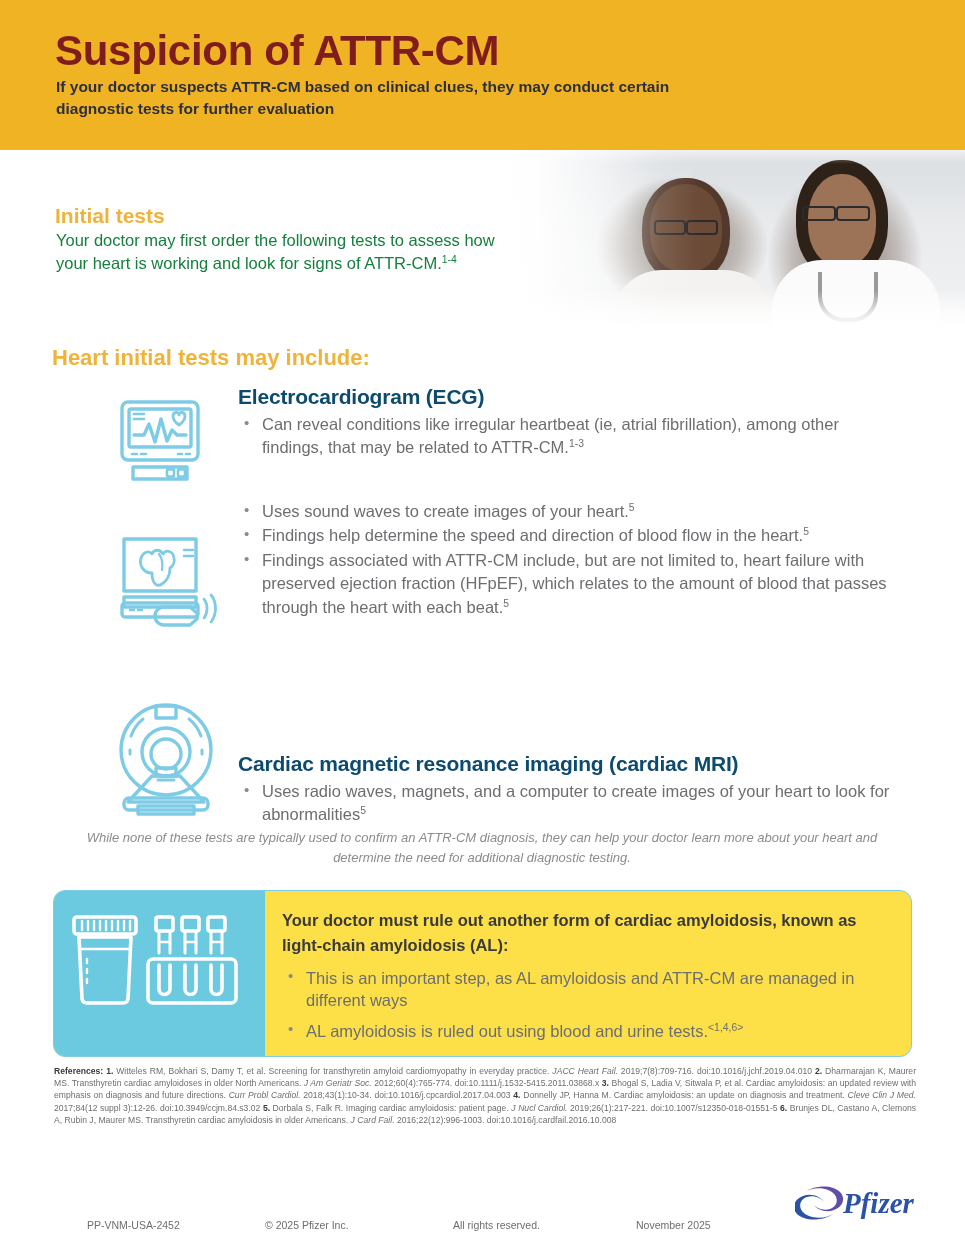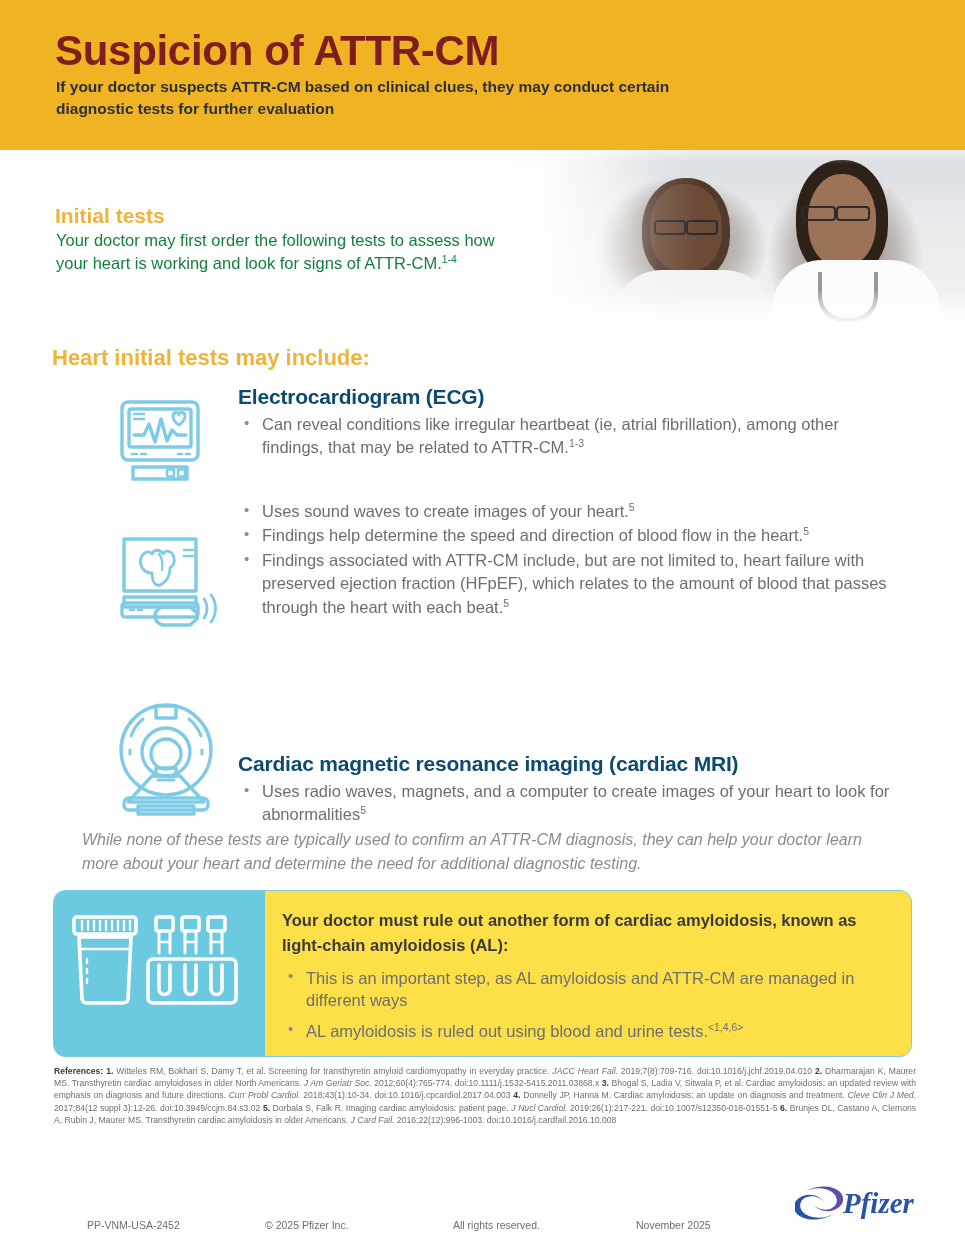--- a/index.html
+++ b/index.html
@@ -153,23 +153,24 @@
     left: 6px; top: -1px;
     color: #8a8b8e;
     font-size: 15px;
   }
   sup { font-size: 0.63em; vertical-align: super; line-height: 0; }
 
   .note-italic {
     position: absolute;
     left: 82px; top: 828px;
     width: 800px;
-    font-size: 16px;
+    font-size: 13px;
     font-style: italic;
     line-height: 1.5;
+    text-align: center;
     color: #8b8c8e;
   }
 
   
   .callout {
     position: absolute;
     left: 53px; top: 890px;
     width: 859px;
     height: 167px;
     border: 1.5px solid #7fcde4;

